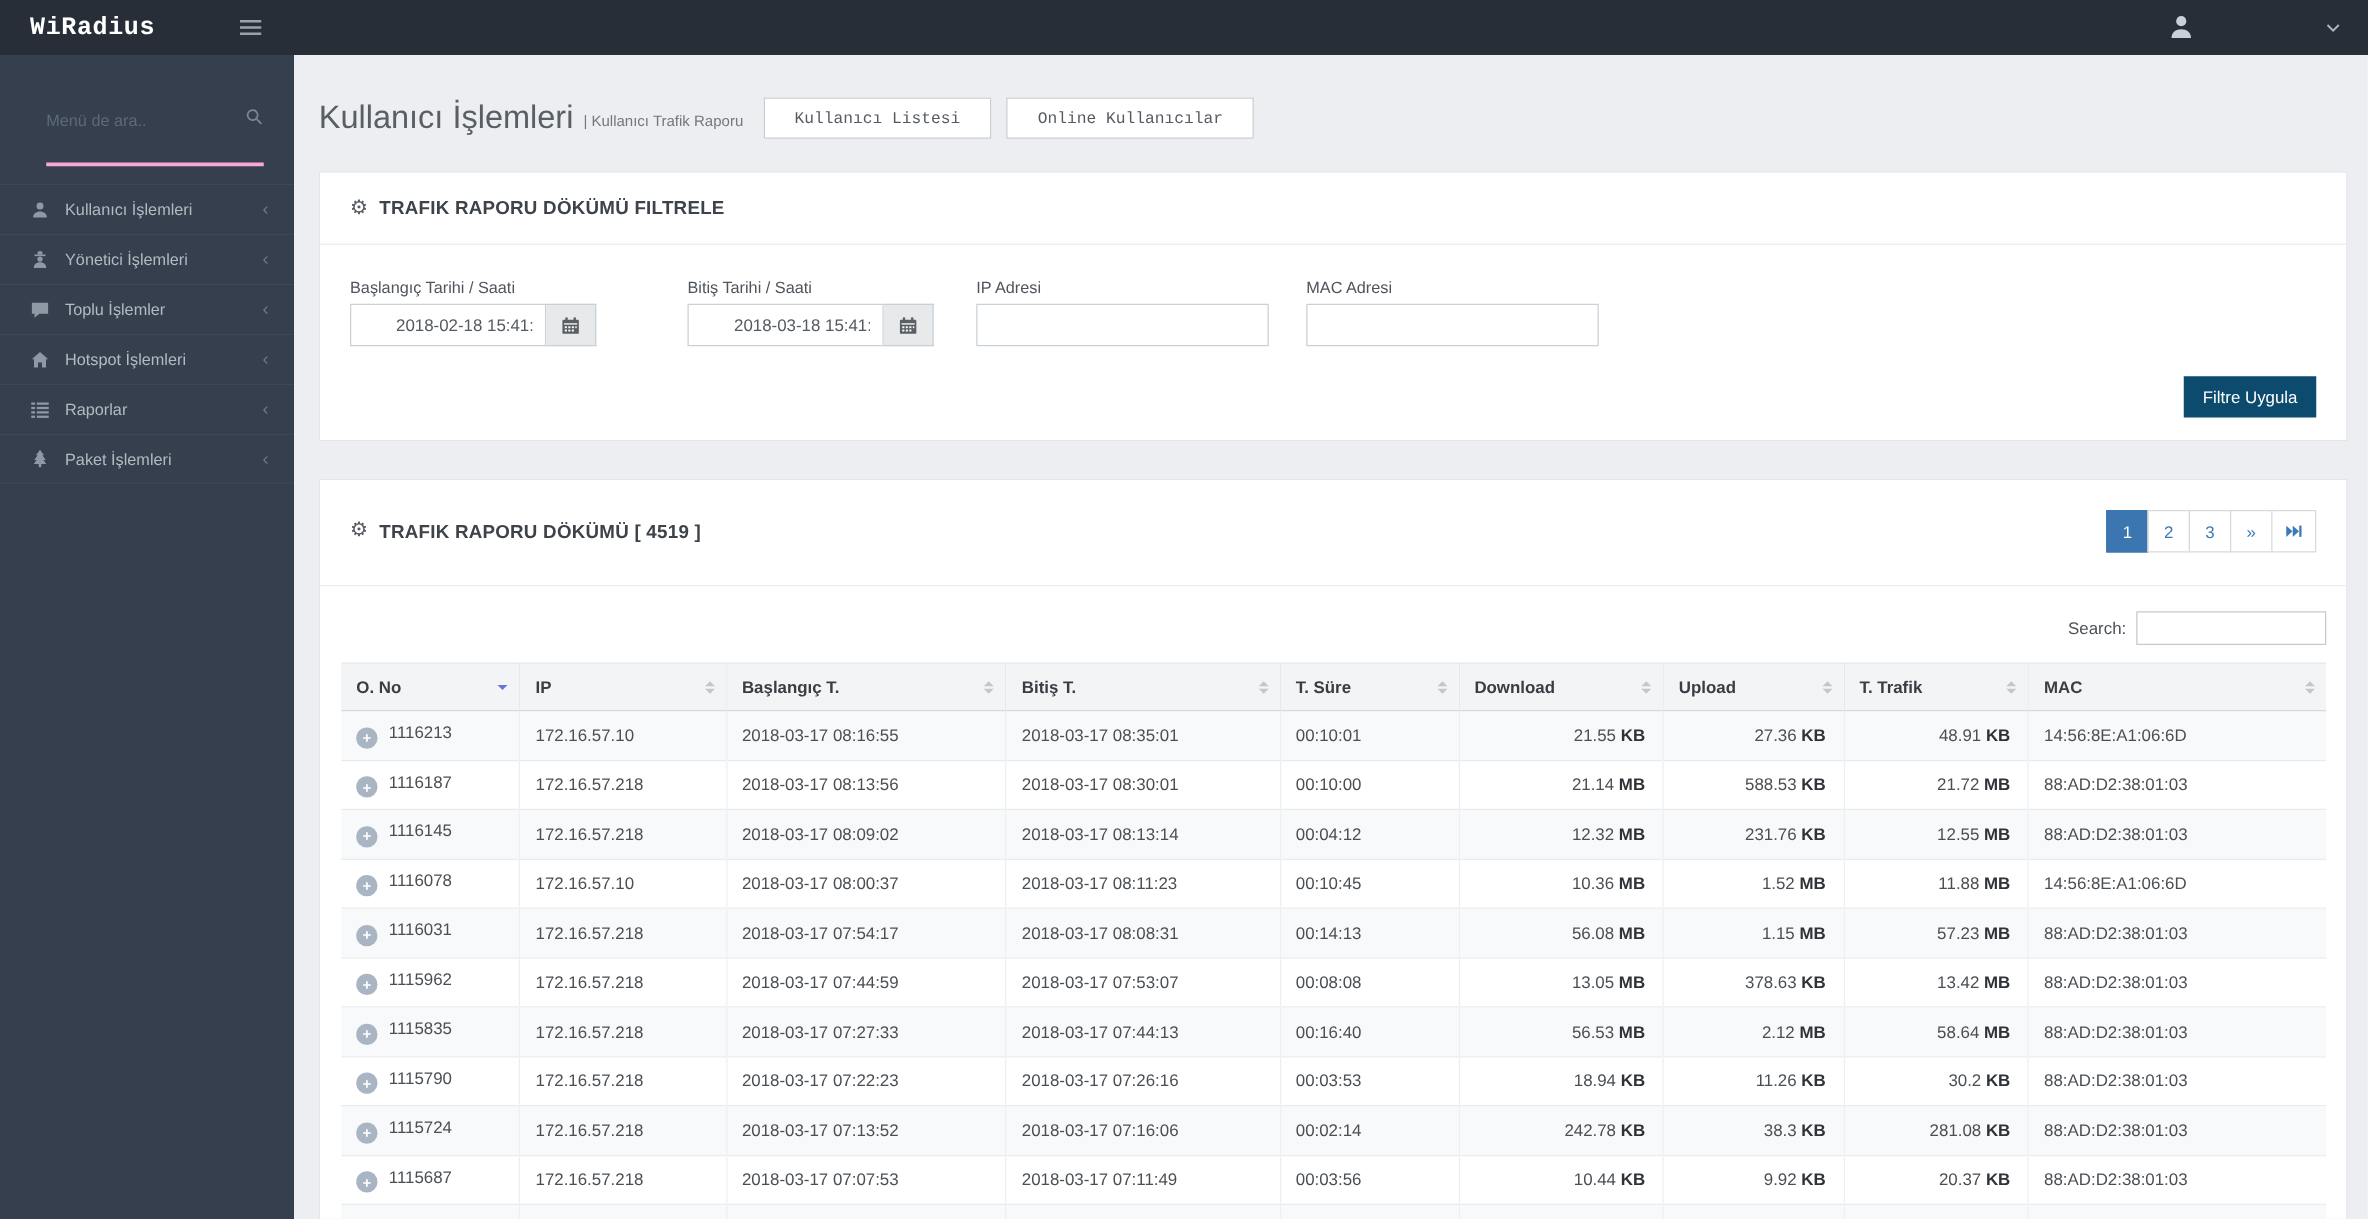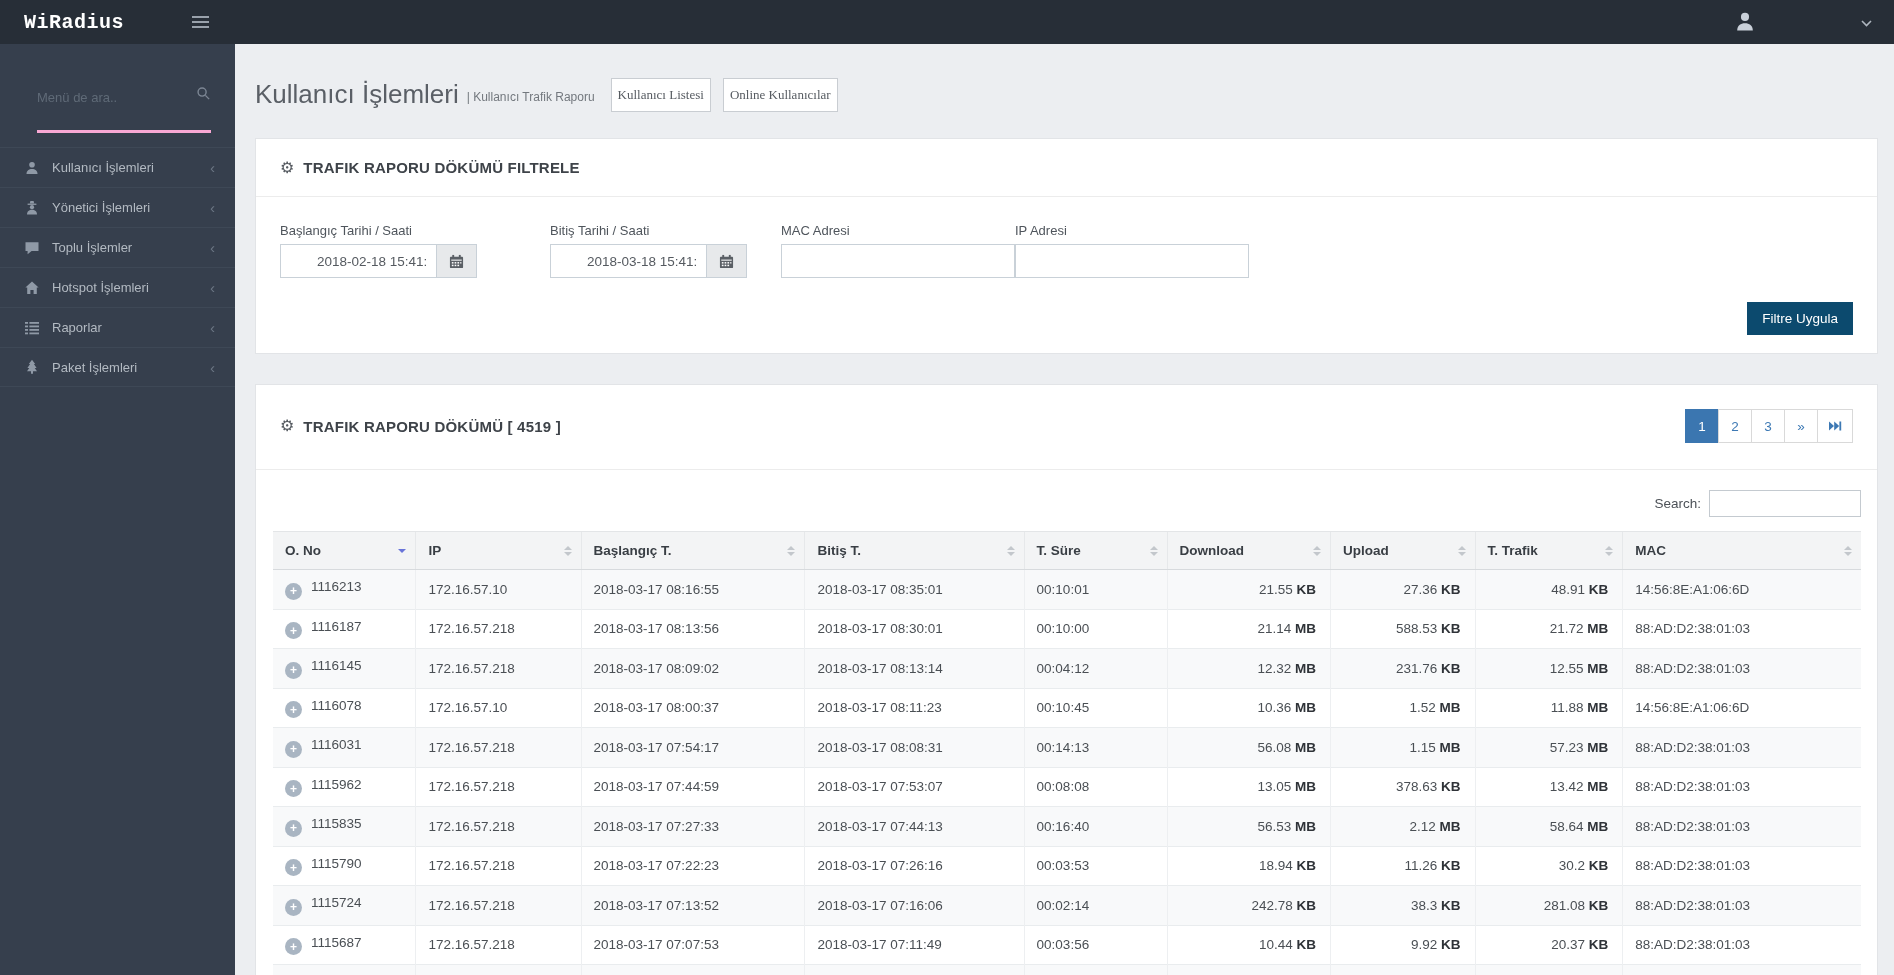--- a/index.html
+++ b/index.html
@@ -29,21 +29,21 @@
   .menu-item .mi-icon svg { fill:#8f99a6; }
   .menu-item .mi-label { font-size:13px; color:#b3bac2; flex:1; }
   .menu-item .mi-chev { color:#6c7684; font-size:15px; line-height:1; }
 
   
   .main { position:absolute; top:44px; left:235px; width:1659px; height:931px; background:#eceef1; padding:0 16px 0 20px; overflow:hidden; }
 
   .page-head { display:flex; align-items:center; margin:32px 0 26px 0; }
   .page-title { font-size:26px; color:#5a5f66; font-weight:400; }
   .page-subtitle { font-size:12px; color:#73787e; margin-left:8px; margin-top:6px; }
-  .head-btn { margin-left:12px; margin-top:2px; background:#ffffff; border:1px solid #c9cdd2; color:#565b61; font-size:13px; padding:8px 6px; cursor:pointer; font-family:Liberation Serif, serif; }
+  .head-btn { margin-left:12px; margin-top:2px; background:#ffffff; border:1px solid #c9cdd2; color:#565b61; font-size:13px; padding:8px 24px; cursor:pointer; font-family:Liberation Mono, monospace; }
   .head-btn:first-of-type { margin-left:16px; }
 
   .card { background:#ffffff; border:1px solid #e2e4e7; margin-bottom:30px; }
   .card-header { display:flex; align-items:center; padding:20px 24px; border-bottom:1px solid #ececec; }
   .card-title { font-size:15px; font-weight:bold; color:#3e4349; letter-spacing:0.2px; }
   .gear { font-size:16px; color:#565b61; margin-right:9px; line-height:1; }
 
   
   .filter-body { display:flex; padding:26px 24px 0 24px; }
   .f-field { display:flex; flex-direction:column; }
@@ -244,26 +244,26 @@
                 <rect x="6" y="8.6" width="1.8" height="1.6" fill="#fff"></rect>
                 <rect x="9" y="8.6" width="1.8" height="1.6" fill="#fff"></rect>
                 <rect x="12" y="8.6" width="1.2" height="1.6" fill="#fff"></rect>
                 <rect x="3" y="11.4" width="1.8" height="1.6" fill="#fff"></rect>
                 <rect x="6" y="11.4" width="1.8" height="1.6" fill="#fff"></rect>
                 <rect x="9" y="11.4" width="1.8" height="1.6" fill="#fff"></rect>
               </svg>
           </span>
         </div>
       </div>
+      <div class="f-field gap3">
+        <span class="f-label">IP Adresi</span>
+        <input class="text-input wide-input" type="text" value="" style="">
+      </div>
       <div class="f-field">
         <span class="f-label">MAC Adresi</span>
-        <input class="text-input wide-input" type="text" value="" style="">
-      </div>
-      <div class="f-field gap3">
-        <span class="f-label">IP Adresi</span>
         <input class="text-input wide-input" type="text" value="" style="">
       </div>
     </div>
     <div class="filter-footer">
       <button class="apply-btn">Filtre Uygula</button>
     </div>
   </div>
 
   <div class="card">
     <div class="report-header">

